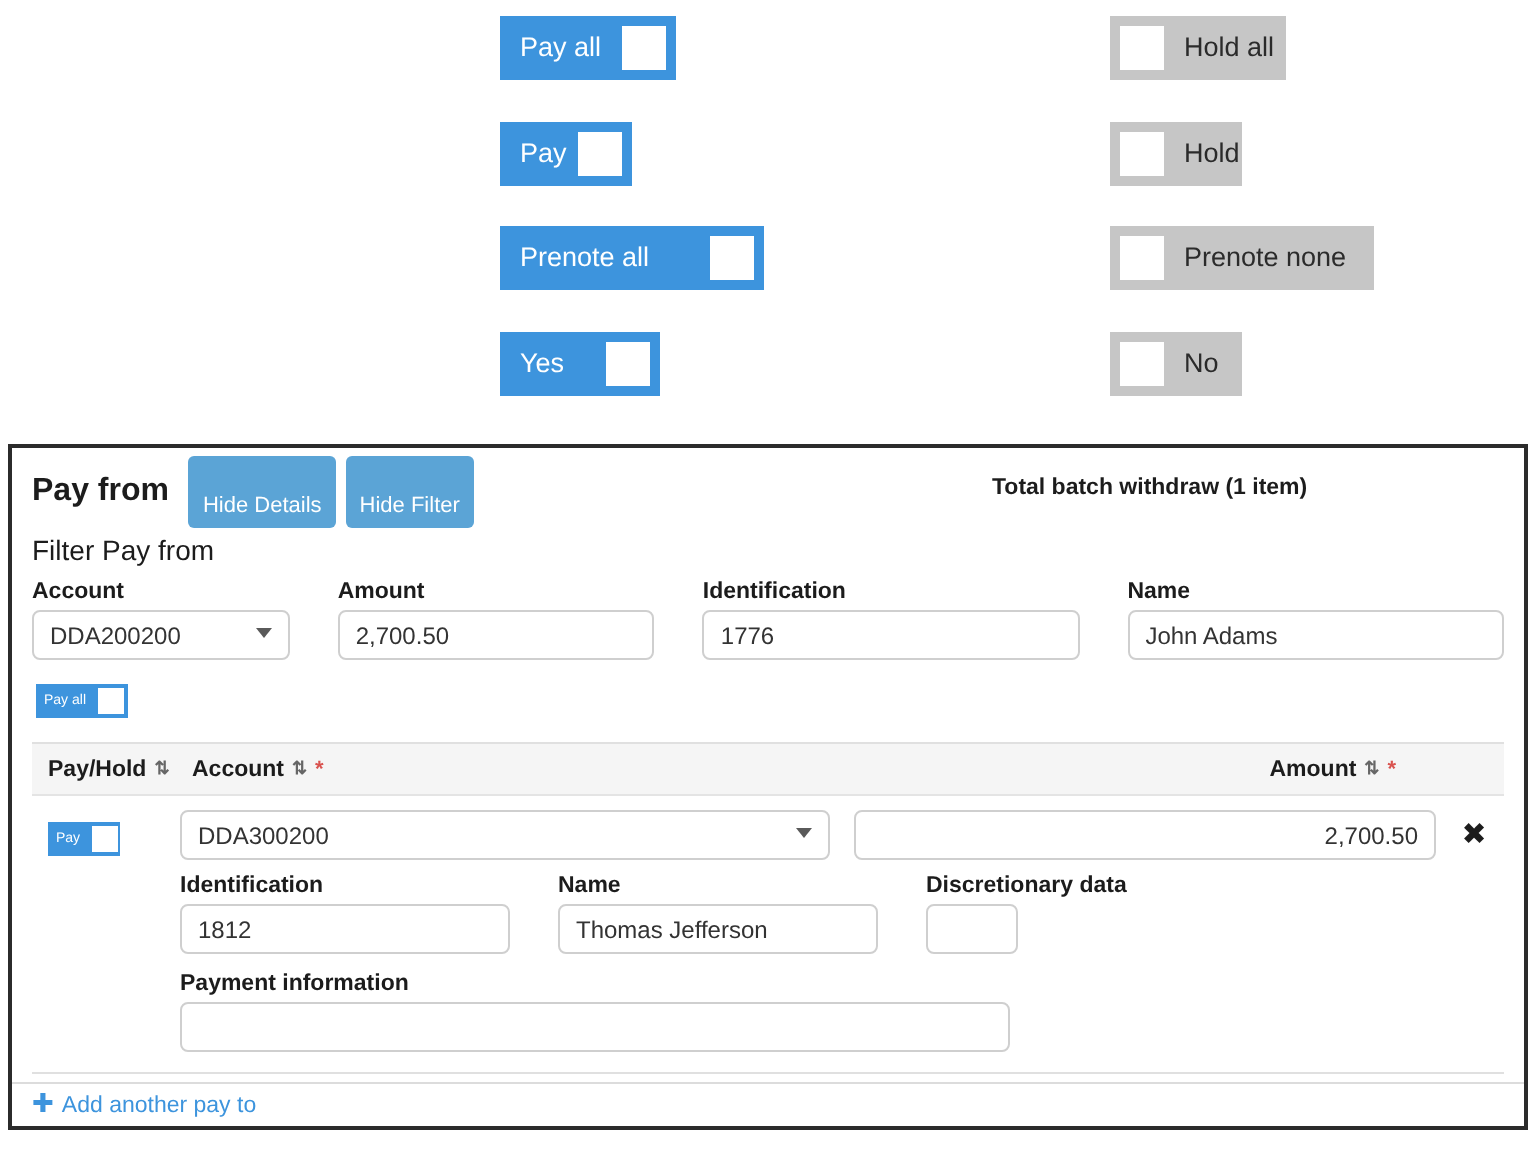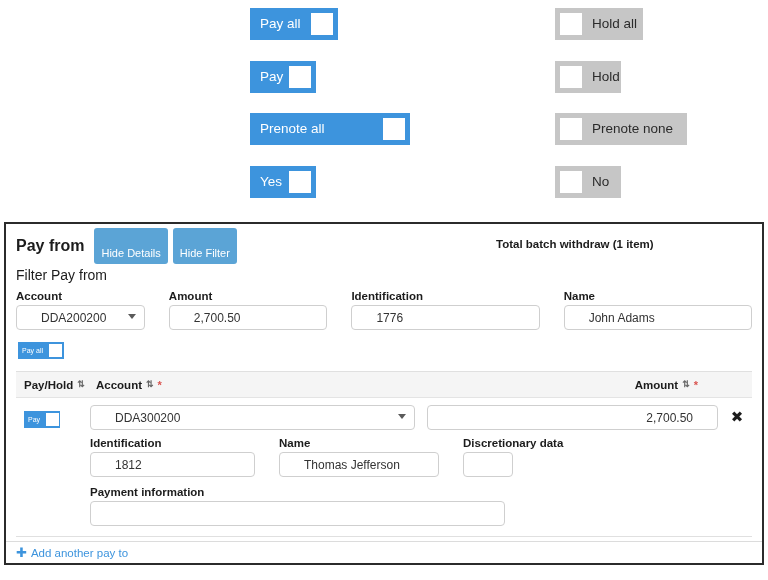--- a/index.html
+++ b/index.html
@@ -120,21 +120,21 @@
     margin-bottom: 3px;
     white-space: nowrap;
   }
   .inp {
     border: 1px solid #cfcfcf;
     border-radius: 4px;
     height: 25px;
     font-size: 12px;
     font-family: "Liberation Sans", sans-serif;
     color: #333;
-    padding: 0 24px;
+    padding: 0 8px;
     background: #fff;
     outline: none;
     width: 100%;
   }
   .sel-wrap { position: relative; }
   .sel-wrap .caret {
     position: absolute;
     right: 9px;
     top: 9px;
     width: 0; height: 0;
@@ -273,26 +273,26 @@
   <div class="tg on" style="left:250px; top:8px; width:88px;">
     <span class="tg-label">Pay all</span>
     <span class="tg-knob"></span>
   </div>
 
   <div class="tg on" style="left:250px; top:61px; width:66px;">
     <span class="tg-label">Pay</span>
     <span class="tg-knob"></span>
   </div>
 
-  <div class="tg on" style="left:250px; top:113px; width:160px;">
+  <div class="tg on" style="left:250px; top:113px; width:132px;">
     <span class="tg-label">Prenote all</span>
     <span class="tg-knob"></span>
   </div>
 
-  <div class="tg on" style="left:250px; top:166px; width:66px;">
+  <div class="tg on" style="left:250px; top:166px; width:80px;">
     <span class="tg-label">Yes</span>
     <span class="tg-knob"></span>
   </div>
 
   <div class="tg off" style="left:555px; top:8px; width:88px;">
     <span class="tg-knob"></span>
     <span class="tg-label">Hold all</span>
   </div>
 
   <div class="tg off" style="left:555px; top:61px; width:66px;">

